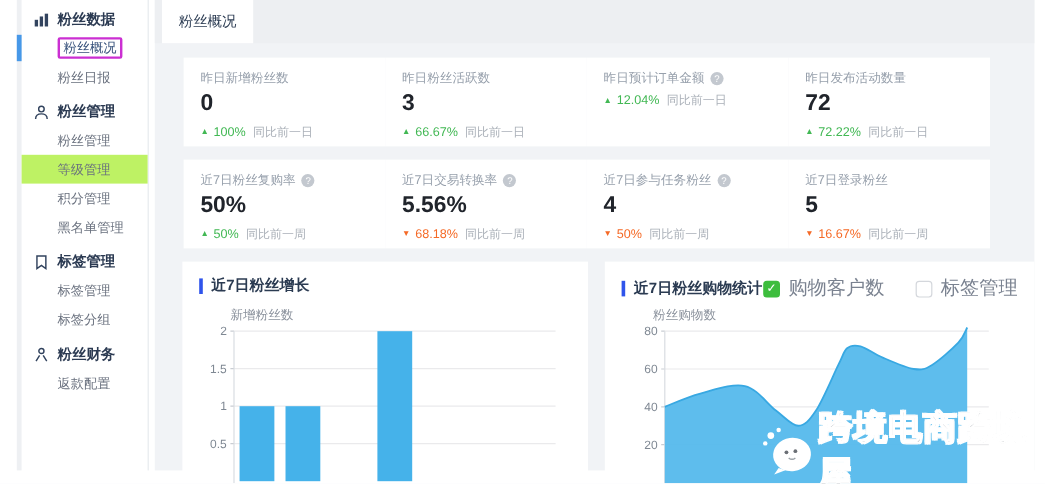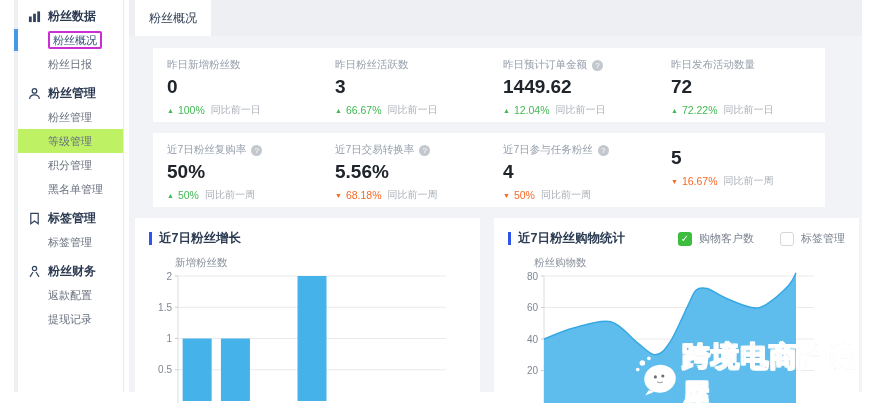--- a/index.html
+++ b/index.html
@@ -35,34 +35,34 @@
   .info { display:inline-block; width:11px; height:11px; border-radius:50%; background:#c3c8cf;
     color:#fff; font-size:8px; line-height:11px; text-align:center; margin-left:5px; flex:none; }
   .stat-value { font-size:19px; font-weight:bold; color:#20242b; margin-top:4px; }
   .stat-trend { margin-top:5px; font-size:10px; display:flex; align-items:center; gap:4px; white-space:nowrap; }
   .arrow { font-size:7px; }
   .trend-up .arrow, .trend-up .pct { color:#42b854; }
   .trend-down .arrow, .trend-down .pct { color:#f56a27; }
   .pct { font-size:10.5px; }
   .cmp { color:#aab0b8; font-size:10px; margin-left:2px; }
 
-  .charts-row { display:flex; gap:14px; margin-top:11px; padding-left:6px; }
+  .charts-row { display:flex; gap:14px; margin-top:11px; padding-left:23px; }
   .chart-card { position:relative; background:#ffffff; height:185px; overflow:hidden; }
   .chart-card.left { width:345px; }
   .chart-card.right { width:365px; }
   .chart-header { display:flex; align-items:center; padding:12px 14px 0 14px; }
   .marker { width:3px; height:13px; background:#2f54eb; margin-right:7px; flex:none; }
   .chart-title { font-size:12.5px; font-weight:bold; color:#2b3b52; }
   .legend { margin-left:auto; display:flex; align-items:center; gap:7px; }
   .legend .gap { width:12px; }
   .cb { width:14px; height:14px; border-radius:3px; flex:none; cursor:pointer;
     display:flex; align-items:center; justify-content:center; }
   .cb.checked { background:#3dbd3d; color:#fff; font-size:10px; }
   .cb.empty { background:#fff; border:1px solid #d4d7dc; }
-  .legend-label { font-size:11px; color:#7a8290; }
+  .legend-label { font-size:16px; color:#7a8290; }
   .ylabel { position:absolute; left:40px; top:38px; font-size:10.5px; color:#8a919c; }
   .chart-svg { position:absolute; left:0; top:0; }
 
   
   .watermark { position:absolute; left:634px; top:338px; display:flex; align-items:center; z-index:9; }
   .wm-text { font-size:28px; font-weight:bold; color:#8e949b; letter-spacing:1px;
     -webkit-text-stroke:1px #ffffff;
     text-shadow:-1px -1px 0 #fff, 1px -1px 0 #fff, -1px 1px 0 #fff, 1px 1px 0 #fff; }
 </style>
 </head>
@@ -115,35 +115,35 @@
         <span class="ico">
           <svg width="13" height="13" viewBox="0 0 14 14" fill="none" stroke="#32435e" stroke-width="1.3">
             <path d="M3 1.5h8V12.7L7 9.8 3 12.7z"></path>
           </svg>
         </span>
         <span>标签管理</span>
       </div>
       <div class="side-item">
         <span>标签管理</span>
       </div>
+      <div class="side-item">
+        <span>标签分组</span>
+      </div>
       <div class="side-header">
         <span class="ico">
           <svg width="13" height="13" viewBox="0 0 14 14" fill="none" stroke="#32435e" stroke-width="1.3">
             <circle cx="7" cy="3.8" r="2.3"></circle>
             <path d="M2.2 12.8 5.4 7.6 M11.8 12.8 8.6 7.6"></path>
           </svg>
         </span>
         <span>粉丝财务</span>
       </div>
       <div class="side-item">
         <span>返款配置</span>
       </div>
-      <div class="side-item">
-        <span>提现记录</span>
-      </div>
     </aside>
 
   <main class="content">
     <div class="tabbar">
       <div class="tab">粉丝概况</div>
     </div>
 
     <div class="cards-row" id="cards-row1">
         <div class="stat-card">
           <div class="stat-label">
@@ -165,21 +165,20 @@
             <span class="arrow">▲</span>
             <span class="pct">66.67%</span>
             <span class="cmp">同比前一日</span>
           </div>
         </div>
         <div class="stat-card">
           <div class="stat-label">
             <span>昨日预计订单金额</span>
             <span class="info">?</span>
           </div>
-          <div class="stat-value">1449.62</div>
           <div class="stat-trend trend-up">
             <span class="arrow">▲</span>
             <span class="pct">12.04%</span>
             <span class="cmp">同比前一日</span>
           </div>
         </div>
         <div class="stat-card">
           <div class="stat-label">
             <span>昨日发布活动数量</span>
           </div>
@@ -222,20 +221,23 @@
             <span class="info">?</span>
           </div>
           <div class="stat-value">4</div>
           <div class="stat-trend trend-down">
             <span class="arrow">▼</span>
             <span class="pct">50%</span>
             <span class="cmp">同比前一周</span>
           </div>
         </div>
         <div class="stat-card">
+          <div class="stat-label">
+            <span>近7日登录粉丝</span>
+          </div>
           <div class="stat-value">5</div>
           <div class="stat-trend trend-down">
             <span class="arrow">▼</span>
             <span class="pct">16.67%</span>
             <span class="cmp">同比前一周</span>
           </div>
         </div>
       </div>
 
     <div class="charts-row">

